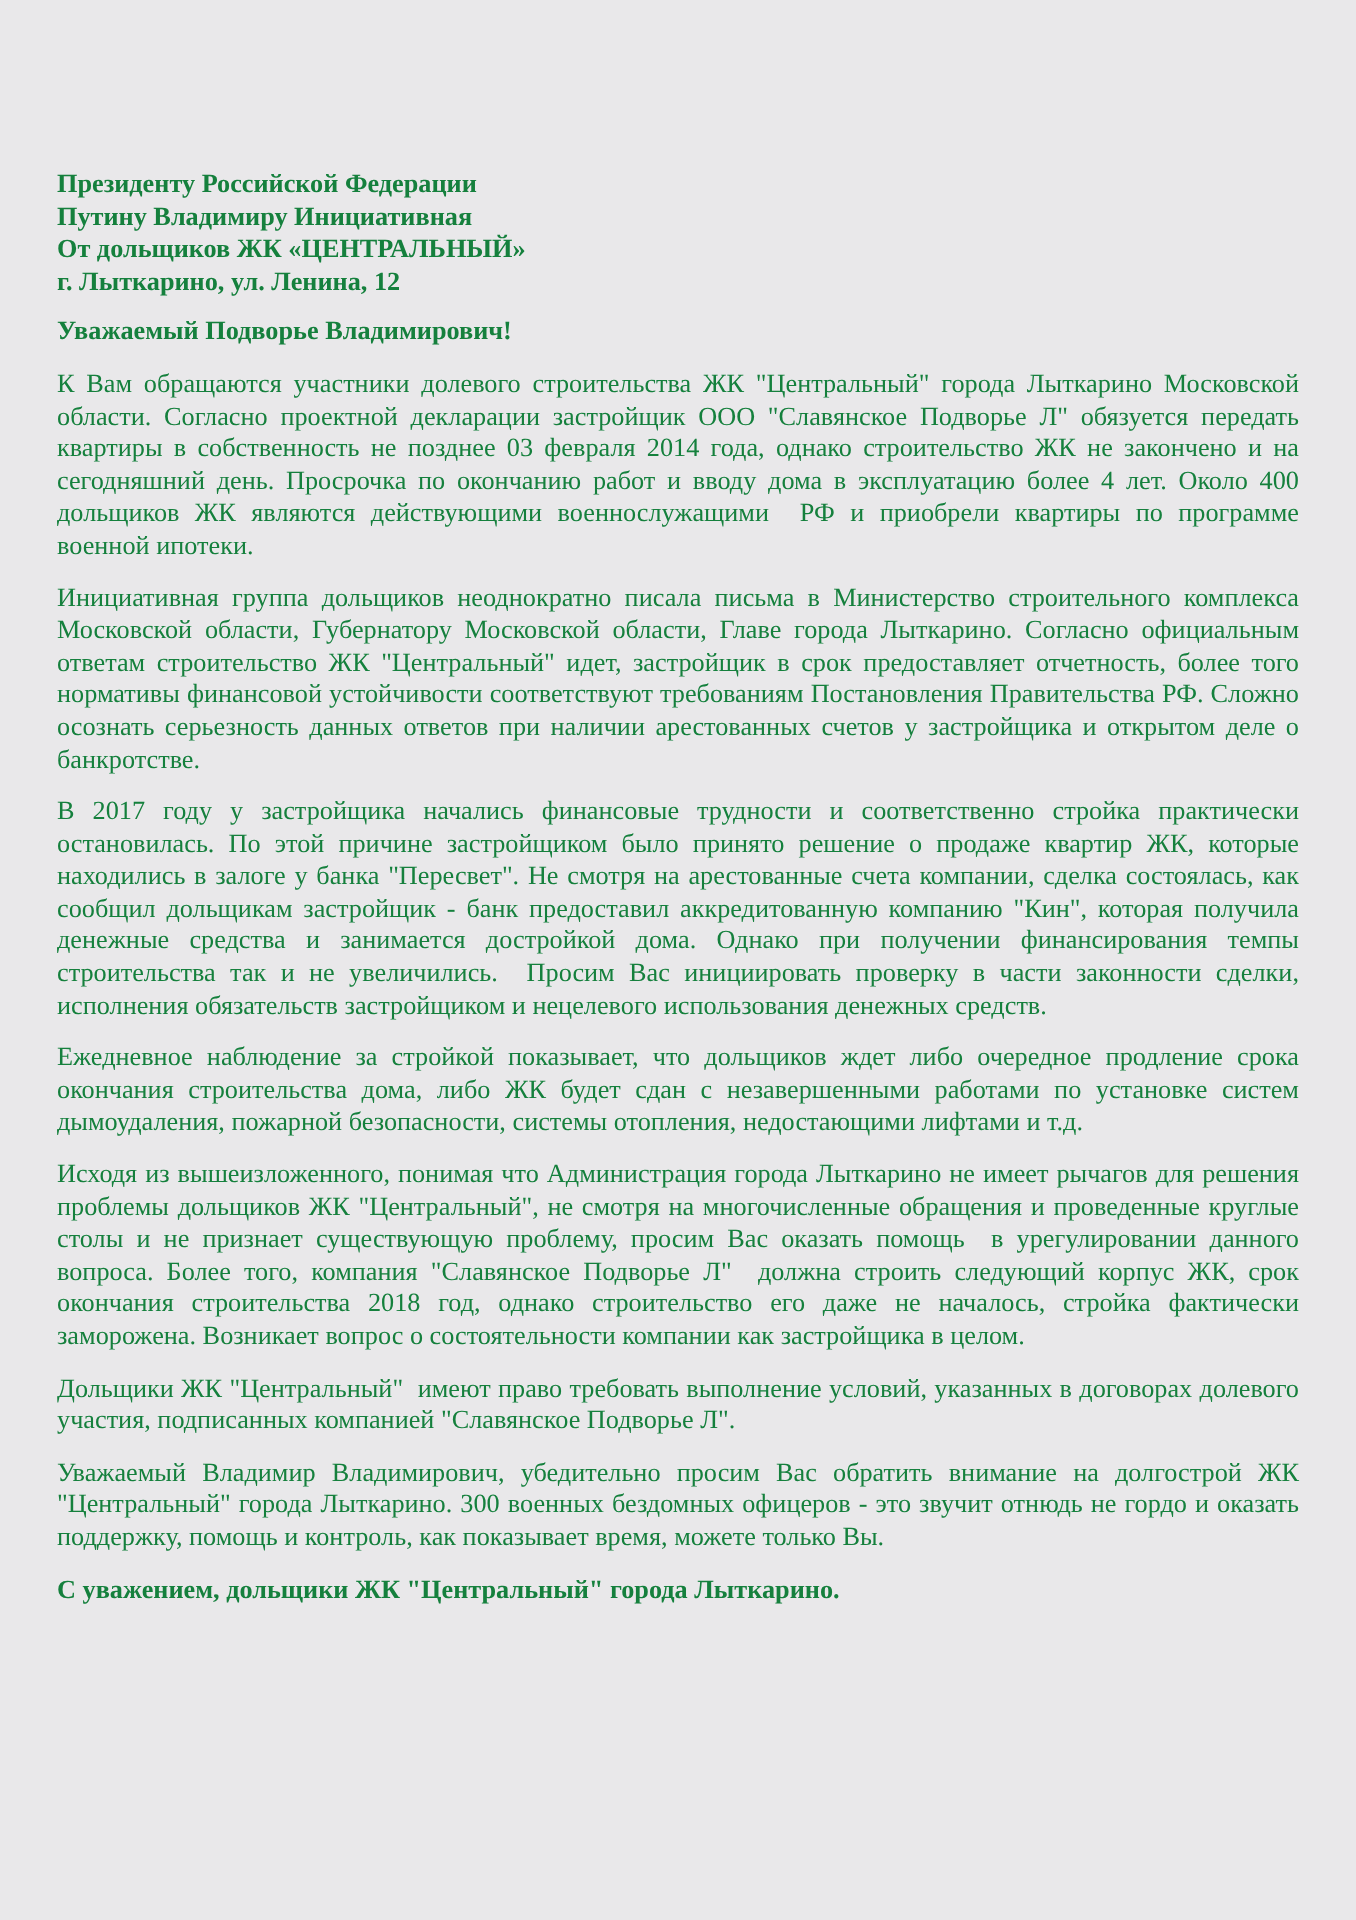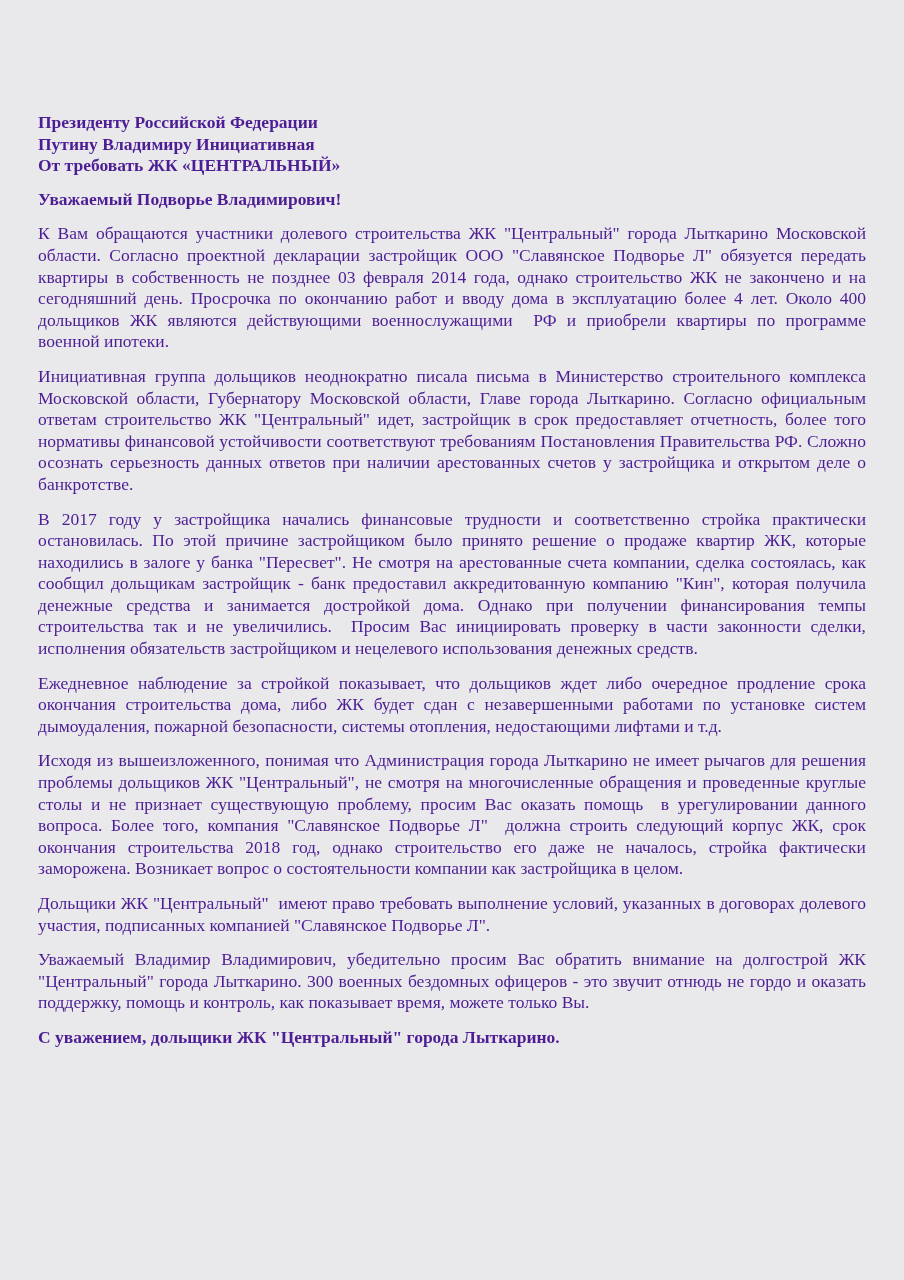--- a/index.html
+++ b/index.html
@@ -11,21 +11,21 @@
     width: 904px;
     height: 1280px;
     overflow: hidden;
   }
   .page {
     box-sizing: border-box;
     width: 904px;
     min-height: 1280px;
     padding: 112px 38px 40px 38px;
     font-family: "Liberation Serif", "DejaVu Serif", serif;
-    color: #4c1d95;
+    color: #15803d;
     font-size: 17.5px;
     line-height: 21.6px;
   }
   .header-block {
     margin: 0;
   }
   .hline {
     font-weight: bold;
     white-space: nowrap;
   }
@@ -42,21 +42,22 @@
     font-weight: bold;
   }
 </style>
 </head>
 <body>
 
 <div class="page">
   <div class="header-block">
     <div class="hline">Президенту Российской Федерации</div>
     <div class="hline">Путину Владимиру Инициативная</div>
-    <div class="hline">От требовать ЖК «ЦЕНТРАЛЬНЫЙ»</div>
+    <div class="hline">От дольщиков ЖК «ЦЕНТРАЛЬНЫЙ»</div>
+    <div class="hline">г. Лыткарино, ул. Ленина, 12</div>
   </div>
 
   <p class="salutation">Уважаемый Подворье Владимирович!</p>
 
   <p class="para">К Вам обращаются участники долевого строительства ЖК "Центральный" города Лыткарино Московской области. Согласно проектной декларации застройщик ООО "Славянское Подворье Л" обязуется передать квартиры в собственность не позднее 03 февраля 2014 года, однако строительство ЖК не закончено и на сегодняшний день. Просрочка по окончанию работ и вводу дома в эксплуатацию более 4 лет. Около 400 дольщиков ЖК являются действующими военнослужащими&nbsp; РФ и приобрели квартиры по программе военной ипотеки.</p>
   <p class="para">Инициативная группа дольщиков неоднократно писала письма в Министерство строительного комплекса Московской области, Губернатору Московской области, Главе города Лыткарино. Согласно официальным ответам строительство ЖК "Центральный" идет, застройщик в срок предоставляет отчетность, более того нормативы финансовой устойчивости соответствуют требованиям Постановления Правительства РФ. Сложно осознать серьезность данных ответов при наличии арестованных счетов у застройщика и открытом деле о банкротстве.</p>
   <p class="para">В 2017 году у застройщика начались финансовые трудности и соответственно стройка практически остановилась. По этой причине застройщиком было принято решение о продаже квартир ЖК, которые находились в залоге у банка "Пересвет". Не смотря на арестованные счета компании, сделка состоялась, как сообщил дольщикам застройщик - банк предоставил аккредитованную компанию "Кин", которая получила денежные средства и занимается достройкой дома. Однако при получении финансирования темпы строительства так и не увеличились.&nbsp; Просим Вас инициировать проверку в части законности сделки, исполнения обязательств застройщиком и нецелевого использования денежных средств.</p>
   <p class="para">Ежедневное наблюдение за стройкой показывает, что дольщиков ждет либо очередное продление срока окончания строительства дома, либо ЖК будет сдан с незавершенными работами по установке систем дымоудаления, пожарной безопасности, системы отопления, недостающими лифтами и т.д.</p>
   <p class="para">Исходя из вышеизложенного, понимая что Администрация города Лыткарино не имеет рычагов для решения проблемы дольщиков ЖК "Центральный", не смотря на многочисленные обращения и проведенные круглые столы и не признает существующую проблему, просим Вас оказать помощь&nbsp; в урегулировании данного вопроса. Более того, компания "Славянское Подворье Л"&nbsp; должна строить следующий корпус ЖК, срок окончания строительства 2018 год, однако строительство его даже не началось, стройка фактически заморожена. Возникает вопрос о состоятельности компании как застройщика в целом.</p>
   <p class="para">Дольщики ЖК "Центральный"&nbsp; имеют право требовать выполнение условий, указанных в договорах долевого участия, подписанных компанией "Славянское Подворье Л".</p>

